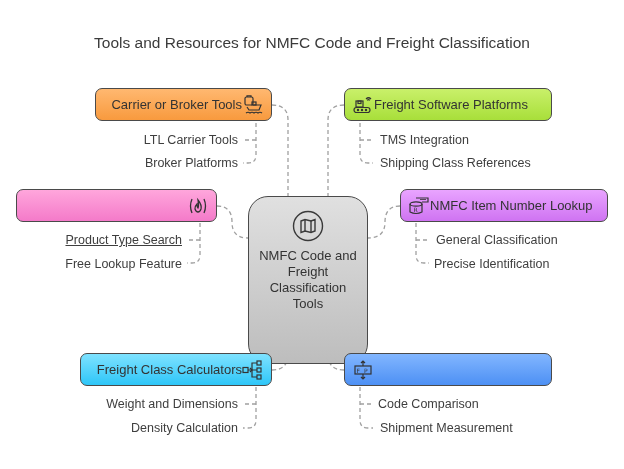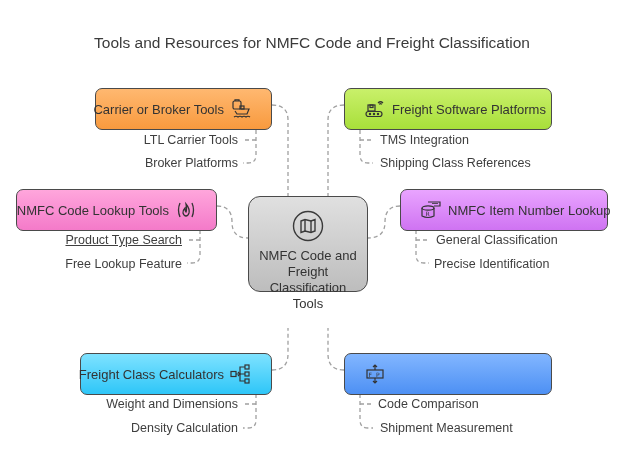--- a/index.html
+++ b/index.html
@@ -1,35 +1,35 @@
 <!DOCTYPE html>
 <html><head>
 <meta charset="utf-8">
 <style>
   html, body { margin:0; padding:0; background:#ffffff; }
   body { width:624px; height:469px; position:relative; overflow:hidden;
          font-family:"Liberation Sans", "DejaVu Sans", sans-serif; color:#3a3a3a; }
   .title { position:absolute; left:0; top:34px; width:624px; text-align:center;
            font-size:15.5px; color:#3b3b3b; }
   svg.lines { position:absolute; left:0; top:0; }
-  .node { position:absolute; box-sizing:border-box; height:42px; border:1.5px solid #4a4a4a;
+  .node { position:absolute; box-sizing:border-box; height:33px; border:1.5px solid #4a4a4a;
           border-radius:7px; display:flex; align-items:center; font-size:13px; color:#333;
-          gap:6px; padding:0 19px; white-space:nowrap; }
+          padding:0 7px; white-space:nowrap; }
   .node .icon { width:22px; height:22px; display:inline-flex; align-items:center; justify-content:center; flex:0 0 auto; }
   .node.right-icon { justify-content:flex-end; }
   .orange { background:linear-gradient(#ffb870,#f89a3e); }
   .green  { background:linear-gradient(#c9f06a,#a8df3a); }
   .pink   { background:linear-gradient(#ffa6dc,#f47ac9); }
   .purple { background:linear-gradient(#e9a4ff,#cf73f2); }
   .cyan   { background:linear-gradient(#7ee2ff,#2ec6f8); }
   .blue   { background:linear-gradient(#82b6ff,#4d90f4); }
   .sub { position:absolute; font-size:12.5px; color:#3e3e3e; white-space:nowrap; }
   .sub.r { text-align:right; }
-  .center { position:absolute; left:248px; top:196px; width:120px; height:96px; box-sizing:border-box;
-            border:1.5px solid #4a4a4a; border-radius:12px;
+  .center { position:absolute; left:248px; top:196px; width:120px; height:168px; box-sizing:border-box;
+            border:1.5px solid #4a4a4a; border-radius:20px;
             background:linear-gradient(#e0e0e0,#bdbdbd);
             display:flex; flex-direction:column; align-items:center; padding-top:13px; }
   .center .cicon { width:32px; height:32px; }
   .center .ctext { margin-top:6px; text-align:center; font-size:13px; line-height:16px; color:#333; width:100px; }
 </style>
 </head>
 <body>
 
 <div class="title">Tools and Resources for NMFC Code and Freight Classification</div>
 
@@ -80,21 +80,20 @@
         <circle cx="13" cy="15" r="0.6"></circle>
       <path d="M13 4 Q15.5 1.5 18 4 M14.2 5.3 Q15.5 4 16.8 5.3"></path>
     </svg>
   </span>
   <span>Freight Software Platforms</span>
 </div>
 <div class="sub" style="left:380px;top:133px;">TMS Integration</div>
 <div class="sub" style="left:380px;top:156px;">Shipping Class References</div>
 
 <div class="node pink right-icon" style="left:16px;top:189px;width:201px;">
-  <span>NMFC Code Lookup Tools</span>
   <span class="icon">
     <svg width="20" height="20" viewBox="0 0 20 20" fill="none" stroke="#333" stroke-width="1.3">
       <path d="M4 3 Q1 10 4 17"></path>
         <path d="M16 3 Q19 10 16 17"></path>
       <path d="M10 4 Q14 9 13 13 Q12 16 10 16 Q8 16 7 13 Q7 10 9 8 Q9 11 10 12 Q11 10 10 4Z"></path>
     </svg>
   </span>
 </div>
 <div class="sub r" style="left:40px;top:233px;width:142px;text-decoration:underline;">Product Type Search</div>
 <div class="sub r" style="left:40px;top:257px;width:142px;">Free Lookup Feature</div>

